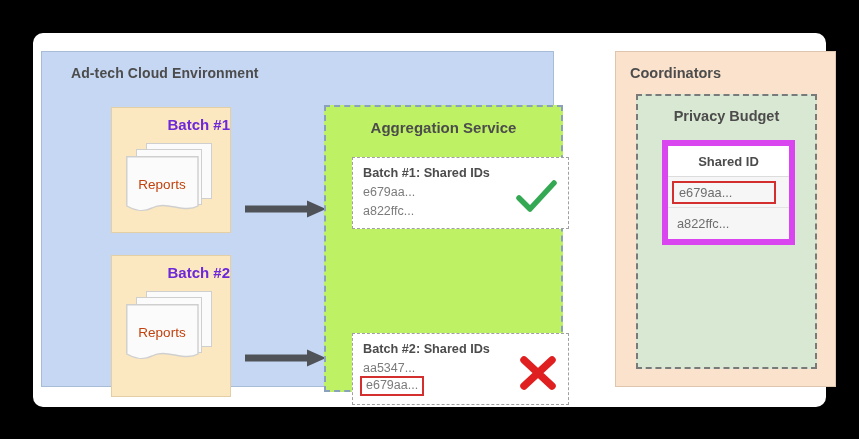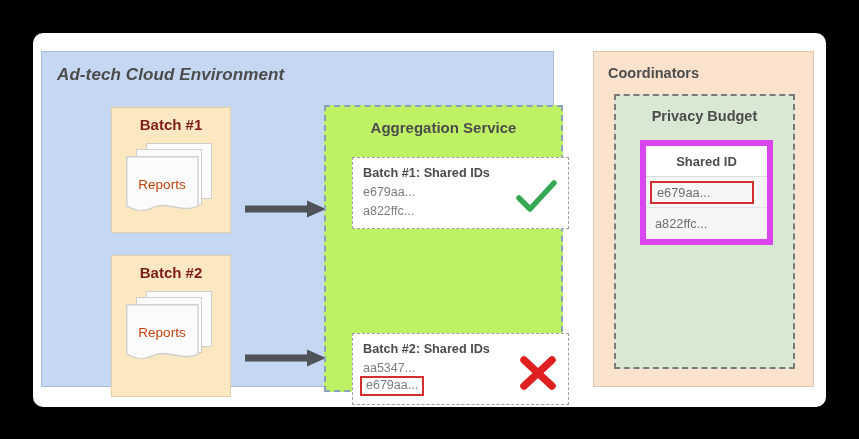--- a/index.html
+++ b/index.html
@@ -30,49 +30,48 @@
     left: 8px;
     top: 18px;
     width: 513px;
     height: 336px;
     background: #c5d7f2;
     border: 1px solid #a8bcd8;
     box-sizing: border-box;
   }
   #adtech-title {
     position: absolute;
-    left: 15px;
+    left: 29px;
     top: 13px;
-    font-size: 17px;
+    font-size: 14px;
     font-weight: bold;
     color: #4c4c4c;
     letter-spacing: 0.1px;
-    font-style: italic;
   }
 
   
   .batch-box {
     position: absolute;
     width: 120px;
     background: #fce8c0;
     border: 1px solid #e3cfa3;
     box-sizing: border-box;
   }
   #batch1-box { left: 69px; top: 55px; height: 126px; }
   #batch2-box { left: 69px; top: 203px; height: 142px; }
 
   .batch-label {
     position: absolute;
     top: 8px;
     left: 0;
     width: 100%;
-    text-align: center;
+    text-align: right;
     font-size: 15px;
     font-weight: bold;
-    color: #7f1d1d;
+    color: #6d28d9;
   }
 
   
   .reports-stack {
     position: absolute;
     left: 14px;
     top: 35px;
     width: 92px;
     height: 76px;
   }
@@ -181,21 +180,21 @@
     text-align: center;
     font-size: 12.3px;
     font-weight: bold;
     color: #f02020;
     letter-spacing: 0.1px;
   }
 
   
   #coord-panel {
     position: absolute;
-    left: 560px;
+    left: 582px;
     top: 18px;
     width: 221px;
     height: 336px;
     background: #fbe2cd;
     border: 1px solid #ddc5ae;
     box-sizing: border-box;
   }
   #coord-title {
     position: absolute;
     left: 14px;

